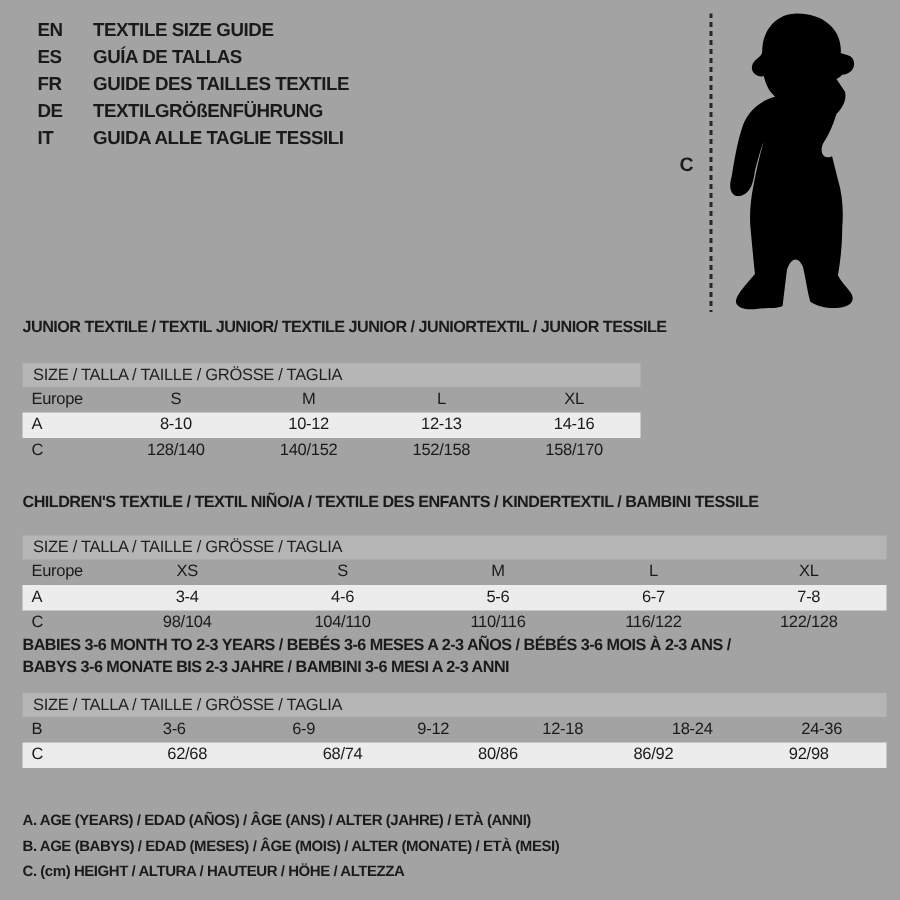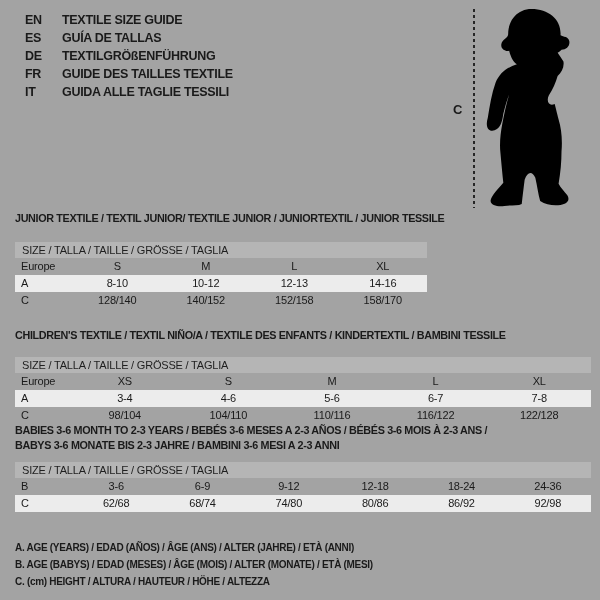--- a/index.html
+++ b/index.html
@@ -48,26 +48,26 @@
   <div class="lang-block">
     <div class="lang-row">
       <span class="lang-code">EN</span>
       <span class="lang-label">TEXTILE SIZE GUIDE</span>
     </div>
     <div class="lang-row">
       <span class="lang-code">ES</span>
       <span class="lang-label">GUÍA DE TALLAS</span>
     </div>
     <div class="lang-row">
+      <span class="lang-code">FR</span>
+      <span class="lang-label">GUIDE DES TAILLES TEXTILE</span>
+    </div>
+    <div class="lang-row">
       <span class="lang-code">DE</span>
       <span class="lang-label">TEXTILGRÖßENFÜHRUNG</span>
-    </div>
-    <div class="lang-row">
-      <span class="lang-code">FR</span>
-      <span class="lang-label">GUIDE DES TAILLES TEXTILE</span>
     </div>
     <div class="lang-row">
       <span class="lang-code">IT</span>
       <span class="lang-label">GUIDA ALLE TAGLIE TESSILI</span>
     </div>
   </div>
 
   <div class="figure">
     <span class="fig-c">C</span>
     <div class="dash-line"></div>
@@ -185,21 +185,20 @@
             <div class="tcell">6-9</div>
             <div class="tcell">9-12</div>
             <div class="tcell">12-18</div>
             <div class="tcell">18-24</div>
             <div class="tcell">24-36</div>
           </div>
           <div class="trow shaded">
             <div class="tcell label">C</div>
             <div class="tcell">62/68</div>
             <div class="tcell">68/74</div>
-            <div class="tcell">74/80</div>
             <div class="tcell">80/86</div>
             <div class="tcell">86/92</div>
             <div class="tcell">92/98</div>
           </div>
         </div>
     </div>
   </section>
 
   <div class="footnotes">
     <div class="fnote">A. AGE (YEARS) / EDAD (AÑOS) / ÂGE (ANS) / ALTER (JAHRE) / ETÀ (ANNI)</div>

